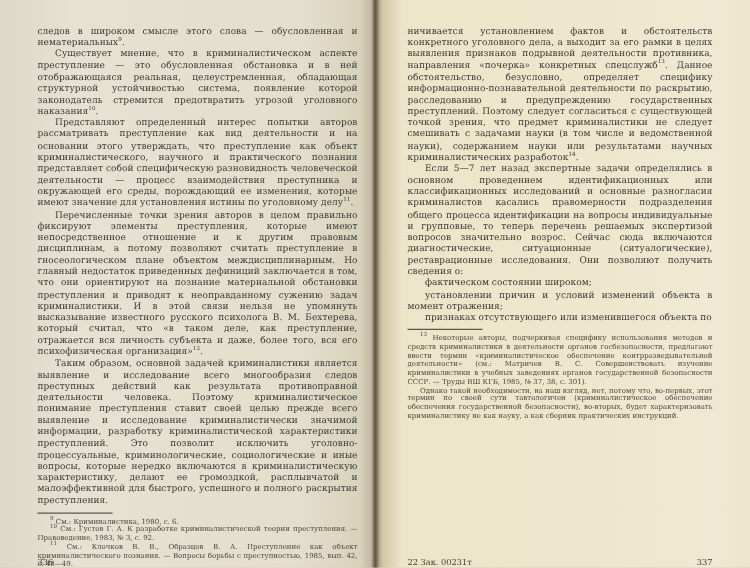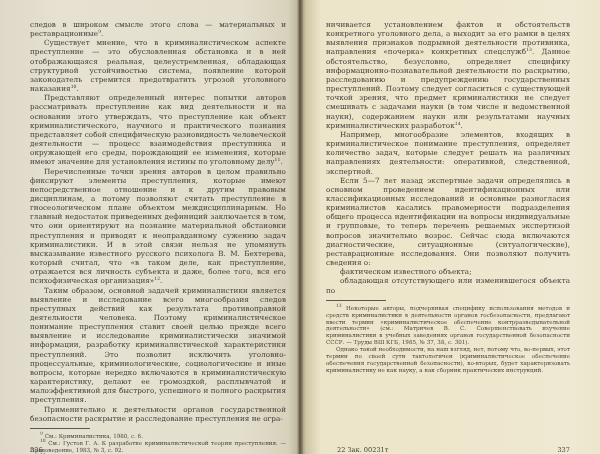--- a/index.html
+++ b/index.html
@@ -32,56 +32,55 @@
   }
   .body-text p.noindent { text-indent: 0; }
   .body-text p.list { text-indent: 14px; }
   .rule { width: 60px; height: 1px; background: #5b574d; margin: 5px 0 4px 0; }
   .notes p {
     margin: 0; font-size: 5.6px; line-height: 6.9px; text-align: justify; text-indent: 10px;
     color: #4a4740;
   }
   .folio { font-size: 6.6px; position: absolute; bottom: 0; color: #3f3c35; }
   .folio-left { left: 30px; }
-  .folio-right-sig { left: 26px; margin-left: 11px; }
+  .folio-right-sig { left: 26px; }
   .folio-right { right: 30px; }
   sup { font-size: 4.5px; line-height: 0; }
 </style>
 </head>
 <body>
 
 <div class="spread">
   <div class="page page-left">
     <div class="body-text">
-      <p class="noindent"><span>следов в широком смысле этого слова — материальных и реставрационные</span><sup>9</sup>.</p>
+      <p class="noindent"><span>следов в широком смысле этого слова — обусловленная и нематериальных</span><sup>9</sup>.</p>
       <p><span>Существует мнение, что в криминалистическом аспекте преступление — это обусловленная обстановка и в ней отображающаяся реальная, целеустремленная, обладающая структурной устойчивостью система, появление которой законодатель стремится предотвратить угрозой уголовного наказания</span><sup>10</sup>.</p>
       <p><span>Представляют определенный интерес попытки авторов рассматривать преступление как вид деятельности и на основании этого утверждать, что преступление как объект криминалистического, научного и практического познания представляет собой специфическую разновидность человеческой деятельности — процесс взаимодействия преступника и окружающей его среды, порождающий ее изменения, которые имеют значение для установления истины по уголовному делу</span><sup>11</sup>.</p>
       <p><span>Перечисленные точки зрения авторов в целом правильно фиксируют элементы преступления, которые имеют непосредственное отношение и к другим правовым дисциплинам, а потому позволяют считать преступление в гносеологическом плане объектом междисциплинарным. Но главный недостаток приведенных дефиниций заключается в том, что они ориентируют на познание материальной обстановки преступления и приводят к неоправданному сужению задач криминалистики. И в этой связи нельзя не упомянуть высказывание известного русского психолога В. М. Бехтерева, который считал, что «в таком деле, как преступление, отражается вся личность субъекта и даже, более того, вся его психофизическая организация»</span><sup>12</sup>.</p>
       <p><span>Таким образом, основной задачей криминалистики является выявление и исследование всего многообразия следов преступных действий как результата противоправной деятельности человека. Поэтому криминалистическое понимание преступления ставит своей целью прежде всего выявление и исследование криминалистически значимой информации, разработку криминалистической характеристики преступлений. Это позволит исключить уголовно-процессуальные, криминологические, социологические и иные вопросы, которые нередко включаются в криминалистическую характеристику, делают ее громоздкой, расплывчатой и малоэффективной для быстрого, успешного и полного раскрытия преступления.</span></p>
-      <p><span>Применительно к деятельности органов государственной безопасности раскрытие и расследование преступления не огра-</span></p>
     </div>
     <div class="rule"></div>
     <div class="notes">
       <p><sup>9</sup> <span>См.: Криминалистика, 1980, с. 6.</span></p>
       <p><sup>10</sup> <span>См.: Густов Г. А. К разработке криминалистической теории преступления. — Правоведение, 1983, № 3, с. 92.</span></p>
       <p><sup>11</sup> <span>См.: Клочков В. В., Образцов В. А. Преступление как объект криминалистического познания. — Вопросы борьбы с преступностью, 1985, вып. 42, с. 48—49.</span></p>
 
     </div>
     <div class="folio folio-left">336</div>
   </div>
 
   <div class="gutter"></div>
 
   <div class="page page-right">
     <div class="body-text">
       <p class="noindent"><span>ничивается установлением фактов и обстоятельств конкретного уголовного дела, а выходит за его рамки в целях выявления признаков подрывной деятельности противника, направления «почерка» конкретных спецслужб</span><sup>13</sup><span>. Данное обстоятельство, безусловно, определяет специфику информационно-познавательной деятельности по раскрытию, расследованию и предупреждению государственных преступлений. Поэтому следует согласиться с существующей точкой зрения, что предмет криминалистики не следует смешивать с задачами науки (в том числе и ведомственной науки), содержанием науки или результатами научных криминалистических разработок</span><sup>14</sup>.</p>
-      <p><span>Например, многообразие элементов, входящих в криминалистическое понимание преступления, определяет количество задач, которые следует решать на различных направлениях деятельности: оперативной, следственной, экспертной.</span></p>
       <p><span>Если 5—7 лет назад экспертные задачи определялись в основном проведением идентификационных или классификационных исследований и основные разногласия криминалистов касались правомерности подразделения общего процесса идентификации на вопросы индивидуальные и групповые, то теперь перечень решаемых экспертизой вопросов значительно возрос. Сейчас сюда включаются диагностические, ситуационные (ситуалогические), реставрационные исследования. Они позволяют получить сведения о:</span></p>
-      <p class="list">фактическом известного объекта;</p>
-      <p class="list">обладающая отсутствующего или изменившегося объекта по</p>
+      <p class="list">фактическом состоянии широком;</p>
+      <p class="list">установлении причин и условий изменений объекта в момент отражения;</p>
+      <p class="list">признаках отсутствующего или изменившегося объекта по</p>
     </div>
     <div class="rule"></div>
     <div class="notes">
       <p><sup>13</sup> <span>Некоторые авторы, подчеркивая специфику использования методов и средств криминалистики в деятельности органов госбезопасности, предлагают ввести термин «криминалистическое обеспечение контрразведывательной деятельности» (см.: Матричев В. С. Совершенствовать изучение криминалистики в учебных заведениях органов государственной безопасности СССР. — Труды ВШ КГБ, 1985, № 37, 38, с. 301).</span></p>
       <p><span>Однако такой необходимости, на наш взгляд, нет, потому что, во-первых, этот термин по своей сути тавтологичен (криминалистическое обеспечение обеспечения государственной безопасности), во-вторых, будет характеризовать криминалистику не как науку, а как сборник практических инструкций.</span></p>
 
     </div>
     <div class="folio folio-right-sig">22 Зак. 00231т</div>
     <div class="folio folio-right">337</div>
   </div>

